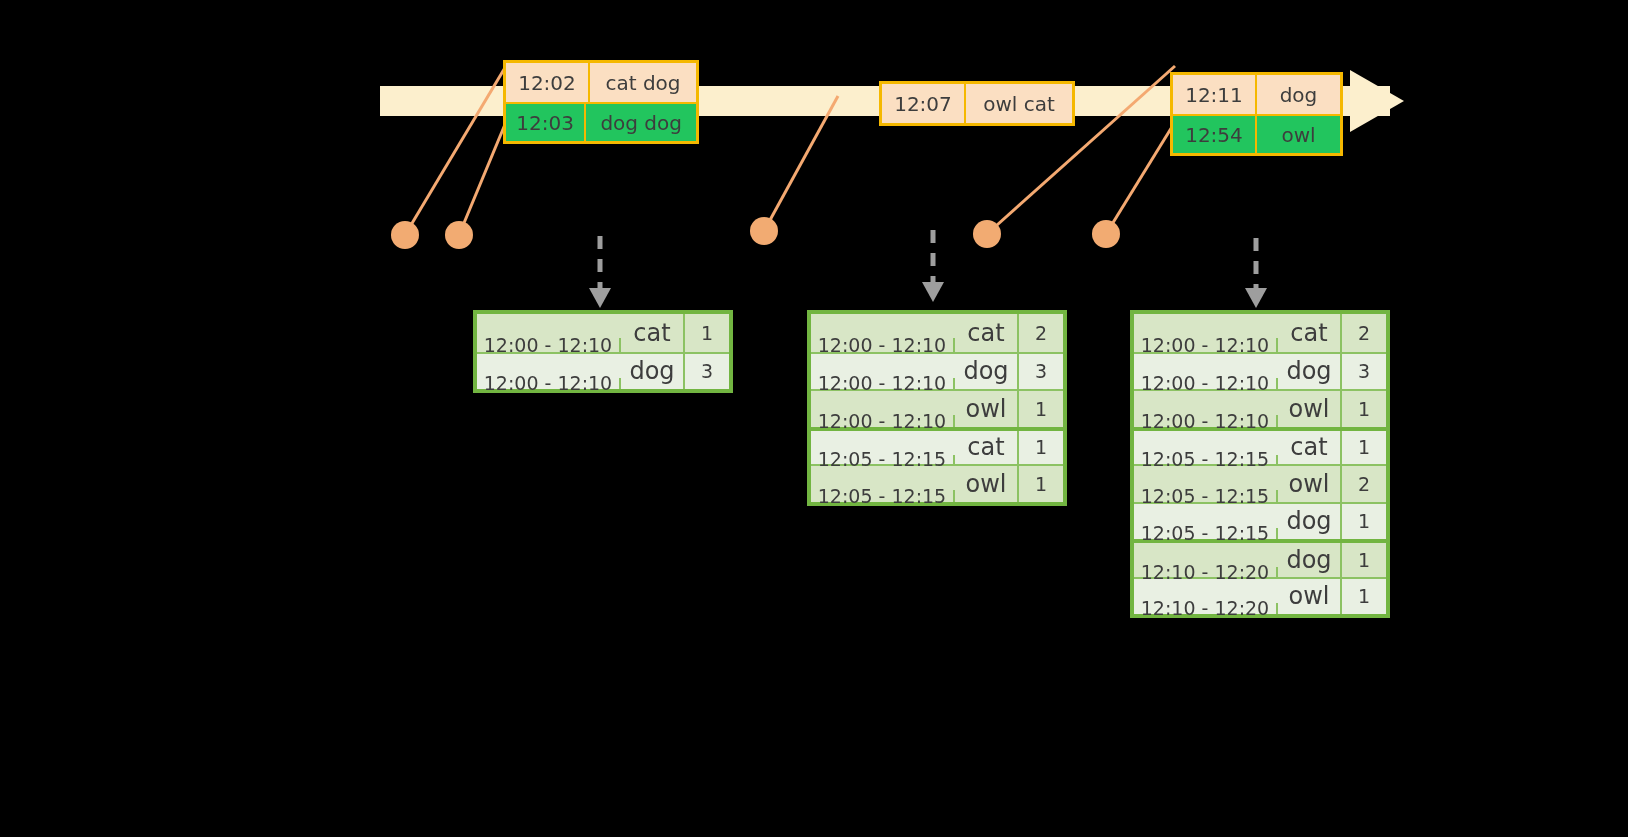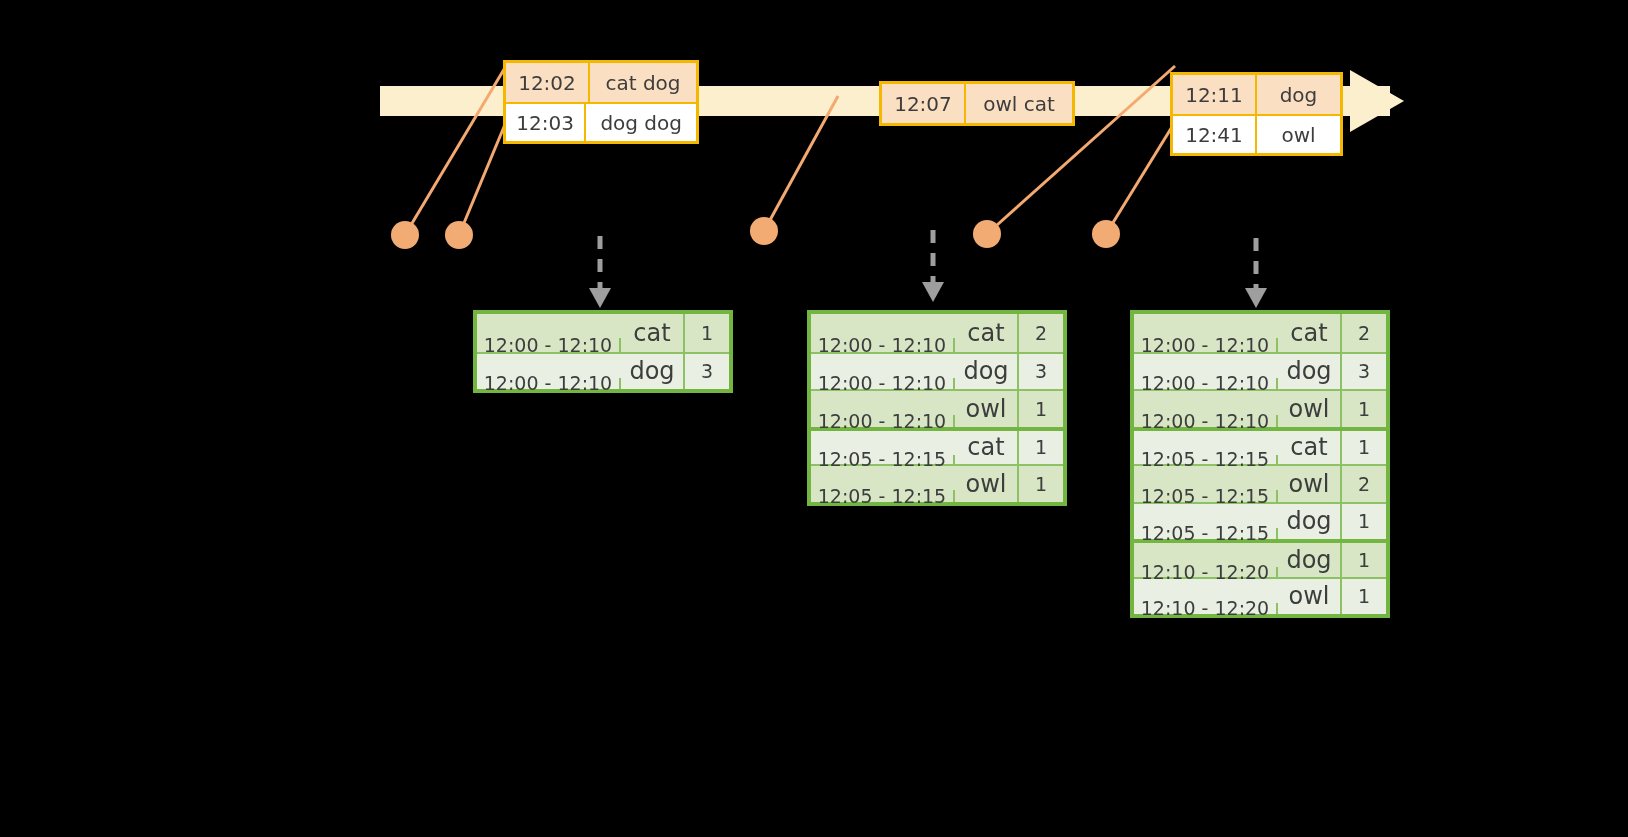--- a/index.html
+++ b/index.html
@@ -35,21 +35,21 @@
   }
   .evt-row {
     display: flex;
     height: 39px;
     box-sizing: border-box;
   }
   .evt-row + .evt-row {
     border-top: 2px solid #f5b800;
   }
   .evt-row.shade-a { background: #fbdfc2; }
-  .evt-row.shade-b { background: #ffffff; }
+  .evt-row.shade-b { background: #22c55e; }
   .evt-time {
     width: 84px;
     box-sizing: border-box;
     border-right: 2px solid #f5b800;
     display: flex;
     align-items: center;
     justify-content: center;
     font-size: 20px;
     color: #3d3d3d;
     white-space: nowrap;
@@ -169,21 +169,21 @@
       <span class="evt-text">owl cat</span>
     </div>
   </div>
 
   <div class="evt-group" style="left:1170px; top:72px; width:173px;">
     <div class="evt-row shade-a">
       <span class="evt-time">12:11</span>
       <span class="evt-text">dog</span>
     </div>
     <div class="evt-row shade-b">
-      <span class="evt-time">12:41</span>
+      <span class="evt-time">12:54</span>
       <span class="evt-text">owl</span>
     </div>
   </div>
 
   <div id="tables-host">
       <div class="res-table" style="left: 473px; top: 310px; width: 260px;">
         <div class="res-row win-a">
           <span class="res-win" style="width: 144px;">12:00 - 12:10</span>
           <span class="res-key">cat</span>
           <span class="res-cnt">1</span>

